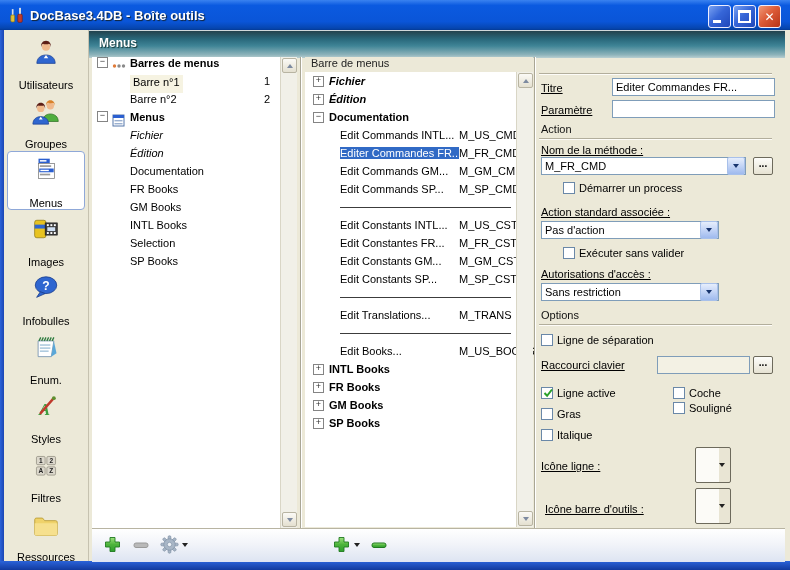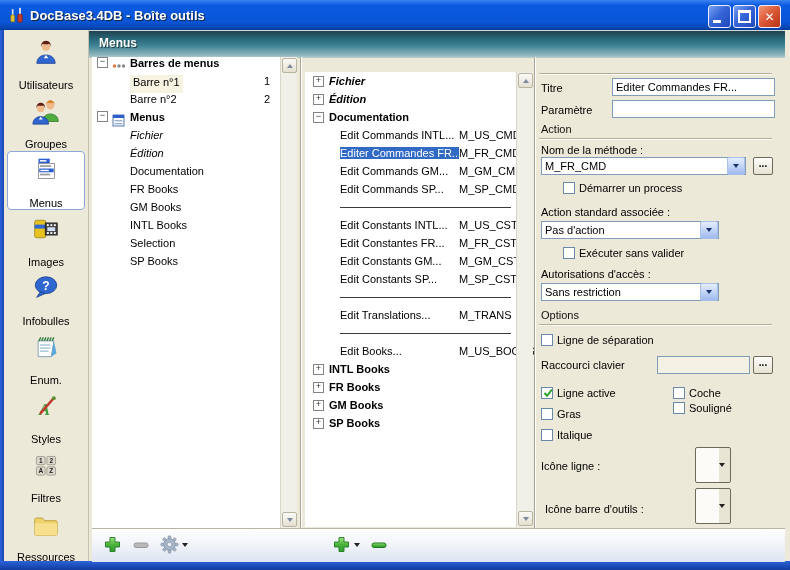--- a/index.html
+++ b/index.html
@@ -62,21 +62,21 @@
   .mexp.plus::before{content:"+";} .mexp.minus::before{content:"−";}
   .mbold{font-weight:bold;} .mbi{font-weight:bold;font-style:italic;}
   .mchild{padding-left:35px;}
   .mlabel{flex:0 0 119px;overflow:hidden;}
   .mval{margin-left:auto;padding-right:23px;}
   .sel .mlabel{background:#316ac5;color:#fff;}
   .msep{height:18px;position:relative;}
   .msep::before{content:"";position:absolute;left:35px;right:22px;top:9px;border-top:1px solid #3c3c3c;}
   
   .etline{position:absolute;left:2px;right:6px;height:1px;background:#b2ae9c;border-bottom:1px solid #fdfcf8;}
-  .dlabel{position:absolute;left:4px;}
+  .dlabel{position:absolute;left:4px;text-decoration:underline;}
   .xpfield{position:absolute;height:16px;background:#fff;border:1px solid #7f9db9;font-size:11px;line-height:16px;padding-left:3px;box-sizing:content-box;overflow:hidden;white-space:nowrap;}
   .xpfield.disabled{background:#f3f1e4;}
   .combo{position:absolute;height:18px;background:#fff;border:1px solid #7f9db9;display:flex;align-items:center;box-sizing:border-box;cursor:default;}
   .combo .ctext{flex:1;padding-left:3px;font-size:11px;overflow:hidden;white-space:nowrap;}
   .cbtn{flex:0 0 16px;height:16px;background:linear-gradient(180deg,#e6eefc 0%,#c3d4f6 50%,#9fbaee 100%);border:1px solid #a8c0ea;border-radius:2px;display:flex;align-items:center;justify-content:center;}
   .cbtn .tri{width:0;height:0;border-left:3px solid transparent;border-right:3px solid transparent;border-top:4px solid #17346e;}
   .dots{position:absolute;width:20px;height:18px;background:linear-gradient(180deg,#fdfdfa,#e6e2d2);border:1px solid #6d6a5c;border-radius:2px;font-size:10px;font-weight:bold;text-align:center;line-height:12px;box-sizing:border-box;cursor:pointer;}
   .chk{position:absolute;display:flex;align-items:center;gap:4px;font-size:11px;cursor:default;}
   .box{width:12px;height:12px;background:#fff;border:1px solid #6a88a8;box-sizing:border-box;position:relative;flex:0 0 12px;}
   .box svg{position:absolute;left:0px;top:-1px;}
@@ -323,20 +323,21 @@
       <span class="sbtn up">
           <span class="tri-up"></span>
         </span>
       <span class="sbtn down">
           <span class="tri-dn"></span>
         </span>
     </div>
   </div>
   <div class="vline1"></div>
 
+  <div class="menutitle">Barre de menus</div>
   <div class="menupanel">
     <div class="mrow">
         <span class="mexp plus"></span>
         <span class="mbi">Fichier</span>
       </div>
     <div class="mrow">
         <span class="mexp plus"></span>
         <span class="mbi">Édition</span>
       </div>
     <div class="mrow">

